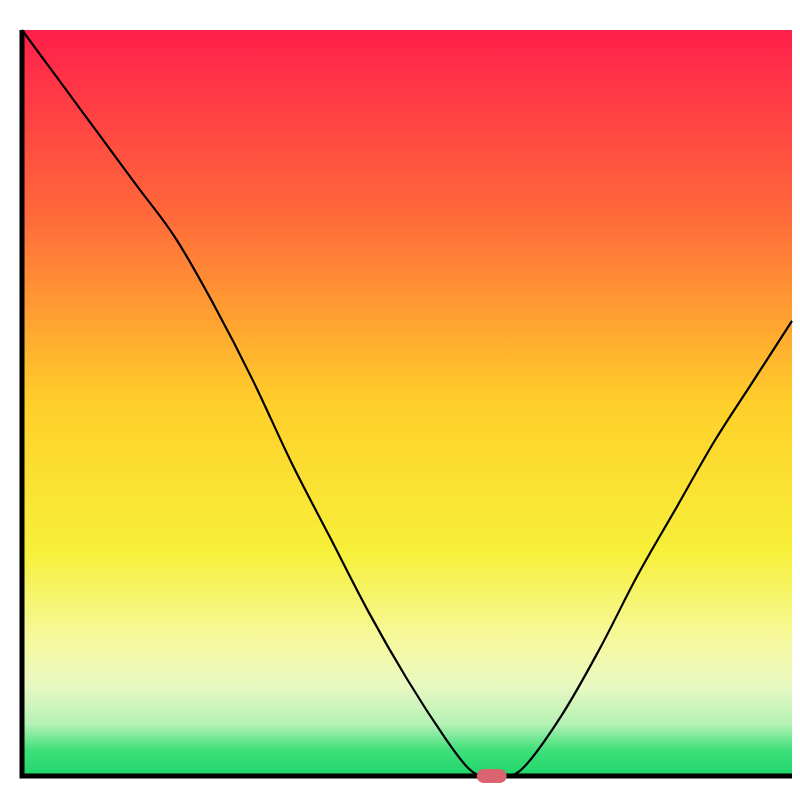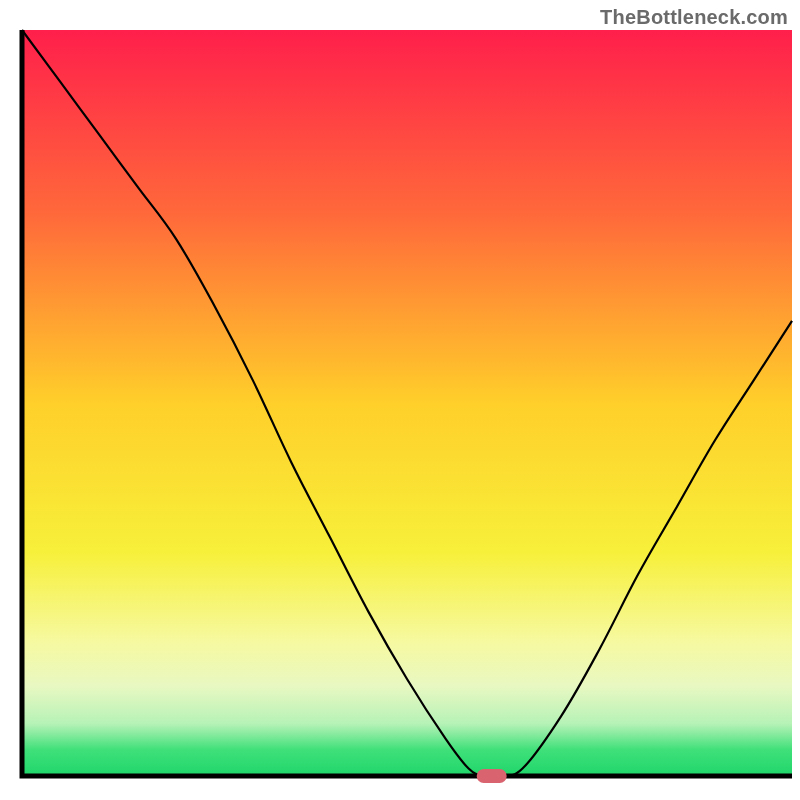--- a/index.html
+++ b/index.html
@@ -27,21 +27,20 @@
     font-weight: 600;
     color: #6a6a6a;
     letter-spacing: 0.2px;
     user-select: none;
   }
 </style>
 </head>
 <body>
 
 <div class="canvas-wrap">
-  <div class="watermark">TheBottleneck.com</div>
 
   <svg id="chart-svg" width="800" height="800" viewBox="0 0 800 800">
     <defs>
       <linearGradient id="bg-grad" x1="0" y1="0" x2="0" y2="1">
           <stop offset="0.00%" stop-color="#ff1f4b"></stop>
           <stop offset="25.00%" stop-color="#ff6a3a"></stop>
           <stop offset="50.00%" stop-color="#ffcf2a"></stop>
           <stop offset="70.00%" stop-color="#f7f03a"></stop>
           <stop offset="82.00%" stop-color="#f6f9a0"></stop>
           <stop offset="88.00%" stop-color="#e8f8c2"></stop>

